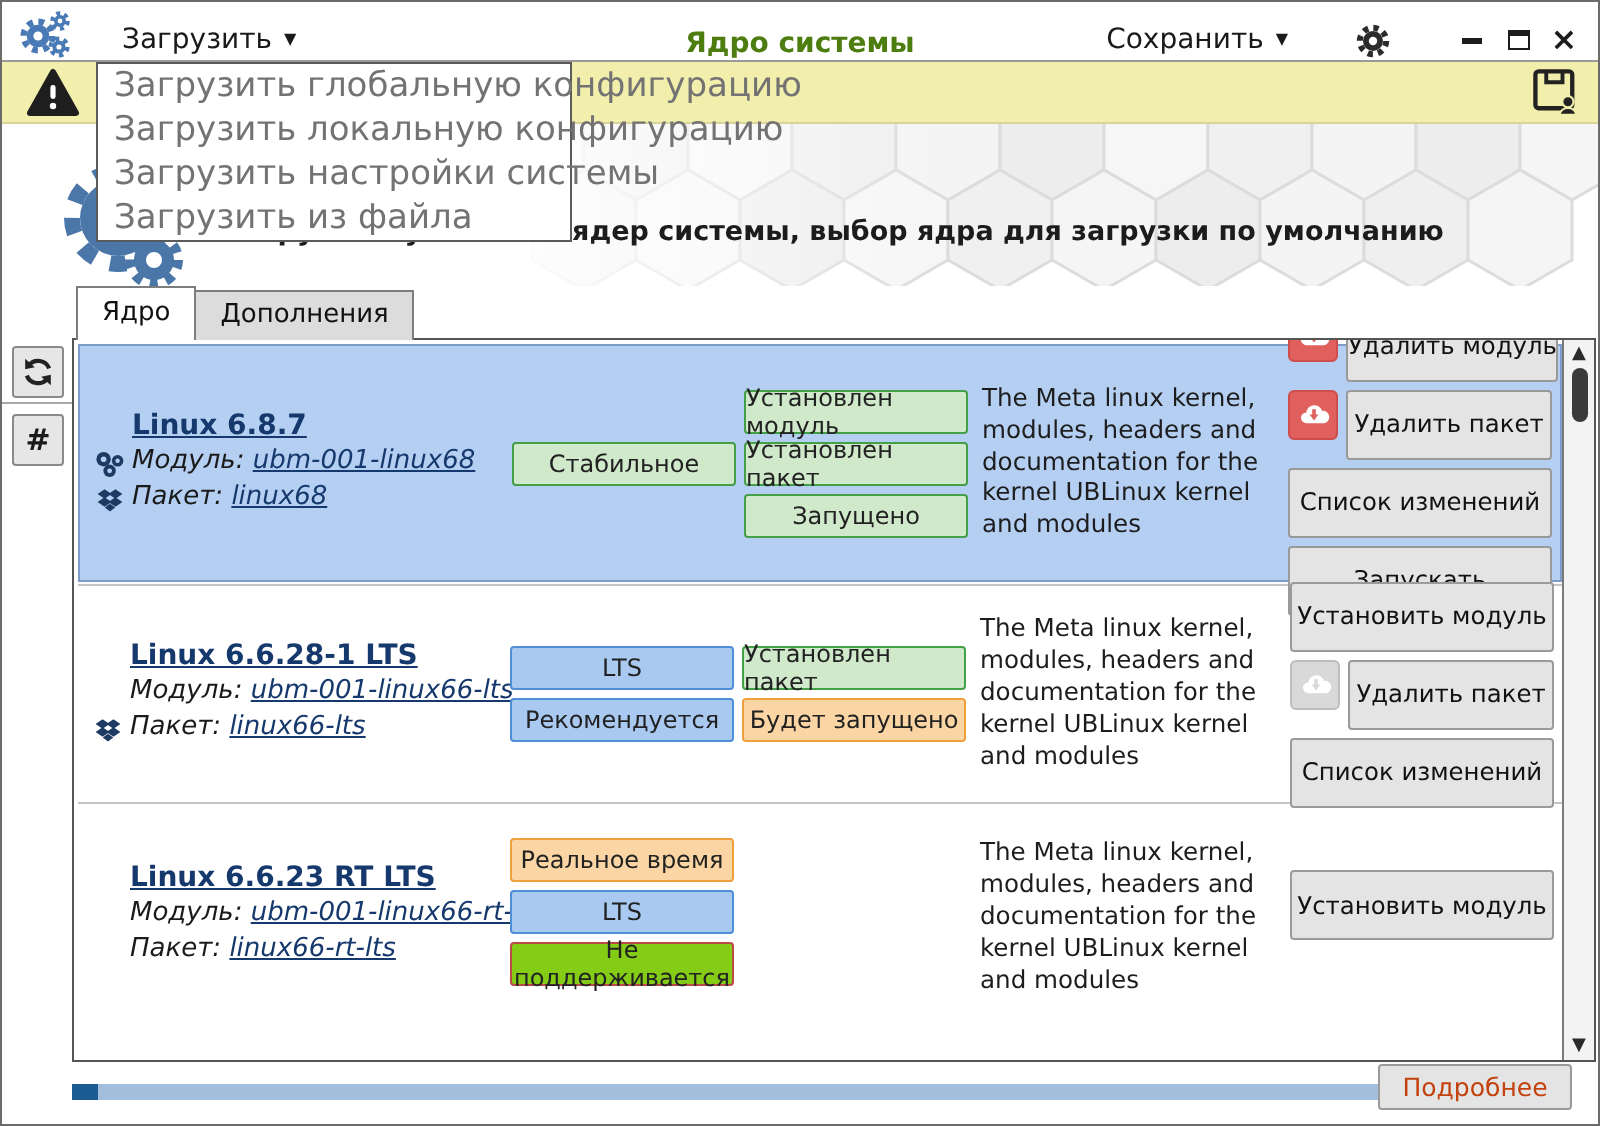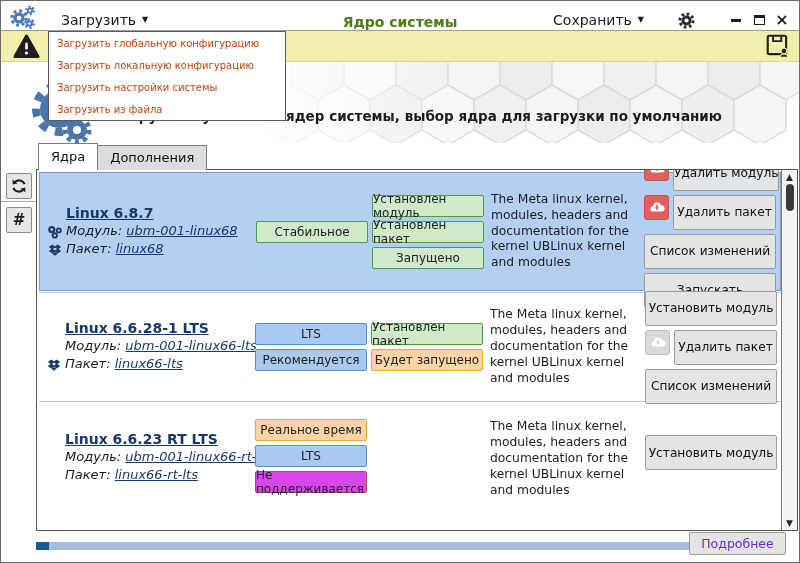--- a/index.html
+++ b/index.html
@@ -59,44 +59,44 @@
   .gline{height:18px;display:flex;align-items:center;justify-content:center;}
   .col-text{width:190px;display:flex;flex-direction:column;}
   .kname{font-size:14px;font-weight:bold;color:#16396d;text-decoration:underline;height:18px;cursor:pointer;}
   .kline{height:18px;font-size:13px;font-style:italic;color:#1a1a1a;white-space:nowrap;}
   .klink{color:#16396d;text-decoration:underline;cursor:pointer;}
   .col-badges{width:112px;display:flex;flex-direction:column;gap:4px;margin-right:4px;}
   .badge{width:100%;height:22px;display:flex;align-items:center;justify-content:center;font-size:12px;color:#222;border-radius:2px;border:1.5px solid transparent;}
   .badge-green{background:#cfe9ca;border-color:#43a047;}
   .badge-blue{background:#a9c9f1;border-color:#4f8fd6;}
   .badge-orange{background:#fbd6a4;border-color:#eda03c;}
-  .badge-red{background:#d946ef;border-color:#bb4a47;}
+  .badge-red{background:#84cc16;border-color:#bb4a47;text-align:center;}
   .col-desc{width:146px;font-size:12.3px;line-height:1.3;color:#1d1d1d;margin:0 3px;}
   .col-actions{width:132px;margin-left:auto;margin-right:4px;display:flex;flex-direction:column;gap:4px;justify-content:center;}
   .actrow{display:flex;gap:4px;}
   .btn{flex:1;height:35px;background:#e4e4e4;border:1px solid #9a9a9a;border-radius:2px;font-size:12.2px;color:#111;display:flex;align-items:center;justify-content:center;cursor:pointer;white-space:nowrap;}
   .iconbtn{width:25px;height:25px;flex:none;border-radius:3px;display:flex;align-items:center;justify-content:center;cursor:pointer;}
   .iconbtn.danger{background:#e0605e;border:1px solid #cf4d4d;}
   .iconbtn.gray{background:#d9d9d9;border:1px solid #bdbdbd;}
 
   
   .scrollbar{position:absolute;right:0;top:0;width:16px;height:100%;background:#f3f3f3;border-left:1px solid #7a7a7a;}
   .sb-arrow{position:absolute;left:0;width:100%;text-align:center;font-size:9px;color:#2b2b2b;cursor:pointer;line-height:12px;}
   .sb-up{top:1px;}
   .sb-down{bottom:1px;}
   .sb-thumb{position:absolute;left:4px;top:14px;width:8px;height:27px;background:#3a3a3a;border-radius:4px;cursor:pointer;}
 
   
   .progress{position:absolute;left:35px;top:541px;width:656px;height:8px;background:#a2bedc;}
   .progress-fill{width:13px;height:100%;background:#1c5a94;}
-  .details-btn{position:absolute;left:688px;top:531px;width:97px;height:23px;background:#e4e4e4;border:1px solid #9a9a9a;border-radius:2px;font-size:12.5px;color:#6d28d9;display:flex;align-items:center;justify-content:center;cursor:pointer;text-align:right;}
+  .details-btn{position:absolute;left:688px;top:531px;width:97px;height:23px;background:#e4e4e4;border:1px solid #9a9a9a;border-radius:2px;font-size:12.5px;color:#c2410c;display:flex;align-items:center;justify-content:center;cursor:pointer;text-align:right;}
 
   
   .dropdown{position:absolute;left:47px;top:30px;width:238px;background:#fff;border:1px solid #5a5a5a;z-index:50;}
-  .dd-item{font-size:10px;color:#c2410c;padding:2.5px 8px;line-height:17px;cursor:pointer;white-space:nowrap;}
+  .dd-item{font-size:17px;color:#737373;padding:2.5px 8px;line-height:17px;cursor:pointer;white-space:nowrap;}
 </style>
 </head>
 <body>
 
 <div class="window">
 
   <div class="titlebar">
     <svg class="applogo" viewBox="0 0 28 26">
       <g stroke="#4a7ab5" fill="#4a7ab5">
         <circle cx="10" cy="14" r="7.2" fill="none" stroke-width="3.2" stroke-dasharray="2.9 2.75"></circle>
@@ -189,21 +189,21 @@
       <circle cx="30" cy="27" r="19" fill="#4a76a8"></circle>
         <circle cx="30" cy="27" r="7.5" fill="#fff"></circle>
       <circle cx="48" cy="48" r="12" fill="none" stroke="#4a76a8" stroke-width="5" stroke-dasharray="4.2 4.18"></circle>
       <circle cx="48" cy="48" r="10" fill="#4a76a8"></circle>
         <circle cx="48" cy="48" r="4" fill="#fff"></circle>
     </svg>
     <div class="subtitle">Загрузка и установка ядер системы, выбор ядра для загрузки по умолчанию</div>
   </div>
 
   <div class="tabs">
-    <div class="tab active">Ядра</div>
+    <div class="tab active">Ядро</div>
     <div class="tab inactive">Дополнения</div>
   </div>
 
   <div class="sidebtn refresh">
     <svg width="16" height="16" viewBox="0 0 16 16">
       <path d="M13.6 6.2 A6 6 0 0 0 3.4 4.6" fill="none" stroke="#222" stroke-width="2.1"></path>
       <polygon points="1.6,1.4 1.6,6.6 6.4,5.6" fill="#222"></polygon>
       <path d="M2.4 9.8 A6 6 0 0 0 12.6 11.4" fill="none" stroke="#222" stroke-width="2.1"></path>
       <polygon points="14.4,14.6 14.4,9.4 9.6,10.4" fill="#222"></polygon>
     </svg>

